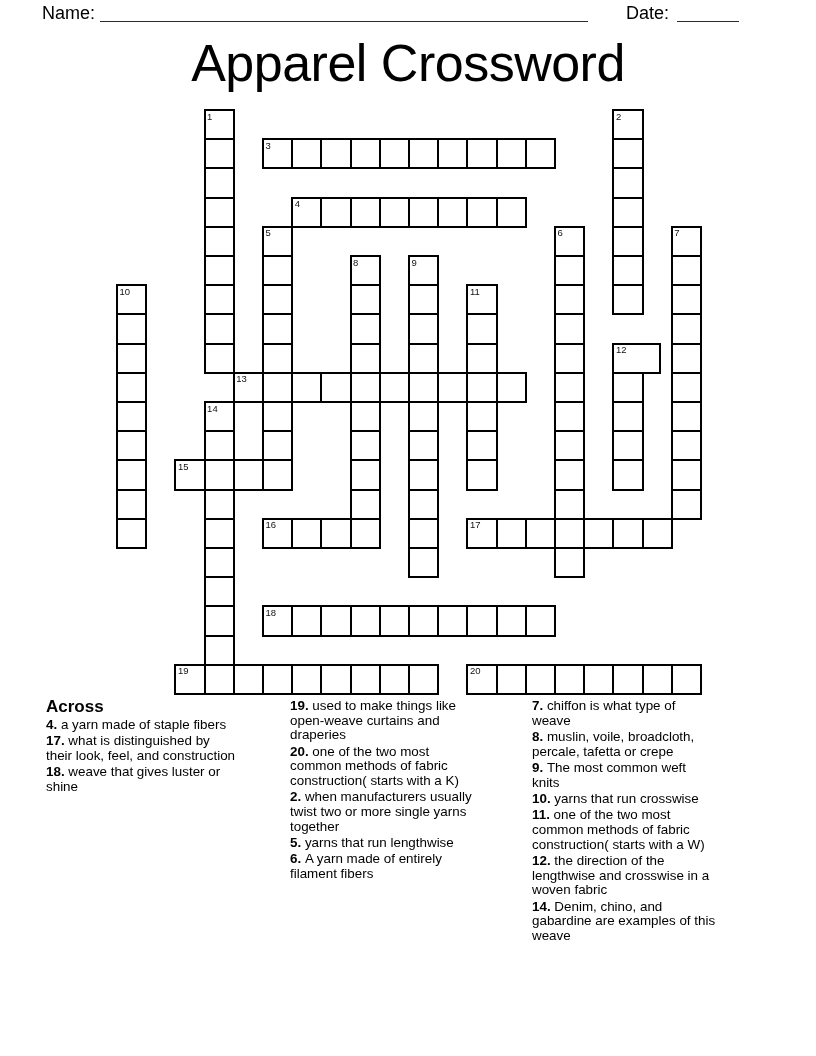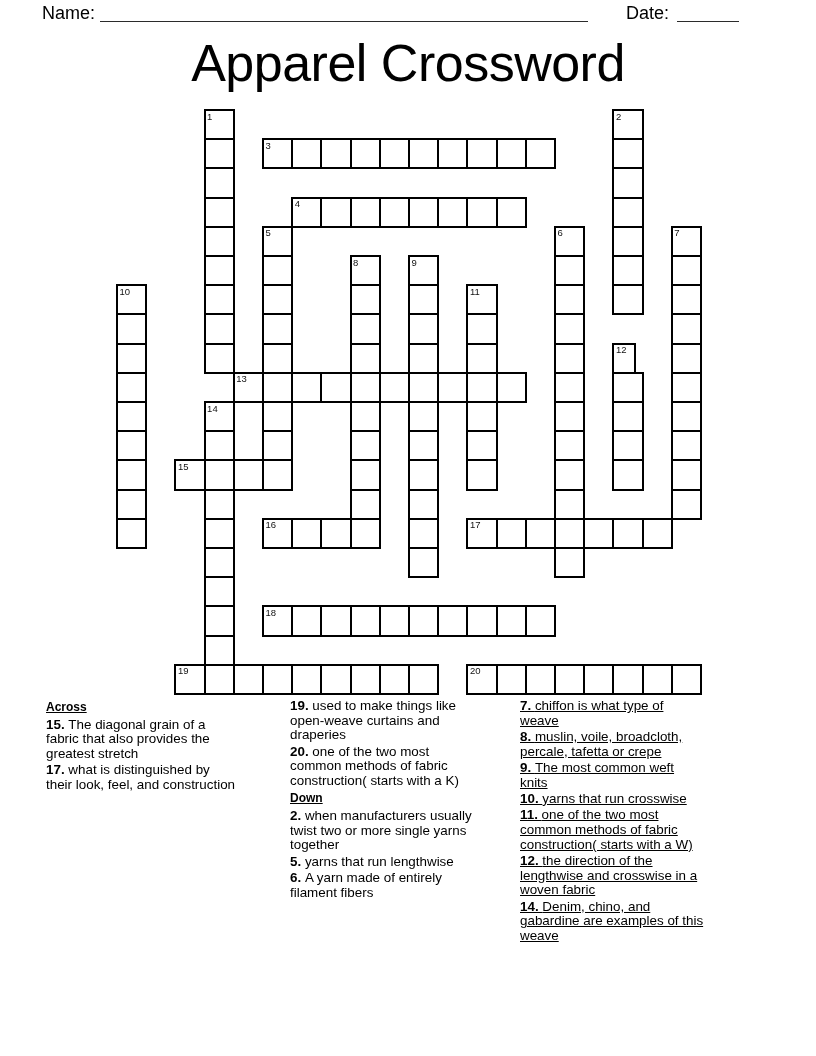--- a/index.html
+++ b/index.html
@@ -34,26 +34,26 @@
     position:absolute;left:1.5px;top:0.5px;
     font-size:9.5px;line-height:10px;color:#111;
     font-family:"Liberation Sans",sans-serif;
   }
 
   
   #clues{position:absolute;left:0;top:0;width:816px;height:0;}
   .clue-col{position:absolute;top:699px;font-size:13.4px;line-height:14.7px;}
   .clue-col-1{left:46px;width:246px;}
   .clue-col-2{left:290px;width:232px;}
-  .clue-col-3{left:520px;width:230px;text-decoration:underline;}
+  .clue-col-3{left:532px;width:230px;}
   .clue{margin:0 0 1.6px 0;white-space:pre-line;}
   .clue b{font-weight:bold;}
   .clue-heading{
-    font-weight:bold;font-size:12px;line-height:16px;
-    text-decoration:underline;margin:0 0 2.5px 0;
+    font-weight:bold;font-size:17px;line-height:16px;
+    margin:0 0 2.5px 0;
   }
 </style>
 </head>
 <body>
 
 <div class="sheet">
 
   <span class="hdr-label" id="name-label">Name:</span>
   <div class="fill-line" id="name-line"></div>
 
@@ -180,21 +180,21 @@
       <div class="cell" style="left: 116px; top: 517.8px; width: 31.2px; height: 31.2px;"></div>
       <div class="cell" style="left: 466.4px; top: 284.2px; width: 31.2px; height: 31.2px;">
         <span class="cellnum">11</span>
       </div>
       <div class="cell" style="left: 466.4px; top: 313.4px; width: 31.2px; height: 31.2px;"></div>
       <div class="cell" style="left: 466.4px; top: 342.6px; width: 31.2px; height: 31.2px;"></div>
       <div class="cell" style="left: 466.4px; top: 371.8px; width: 31.2px; height: 31.2px;"></div>
       <div class="cell" style="left: 466.4px; top: 401px; width: 31.2px; height: 31.2px;"></div>
       <div class="cell" style="left: 466.4px; top: 430.2px; width: 31.2px; height: 31.2px;"></div>
       <div class="cell" style="left: 466.4px; top: 459.4px; width: 31.2px; height: 31.2px;"></div>
-      <div class="cell" style="left: 612.4px; top: 342.6px; width: 24px; height: 31.2px;">
+      <div class="cell" style="left: 612.4px; top: 342.6px; width: 49px; height: 31.2px;">
         <span class="cellnum">12</span>
       </div>
       <div class="cell" style="left: 612.4px; top: 371.8px; width: 31.2px; height: 31.2px;"></div>
       <div class="cell" style="left: 612.4px; top: 401px; width: 31.2px; height: 31.2px;"></div>
       <div class="cell" style="left: 612.4px; top: 430.2px; width: 31.2px; height: 31.2px;"></div>
       <div class="cell" style="left: 612.4px; top: 459.4px; width: 31.2px; height: 31.2px;"></div>
       <div class="cell" style="left: 232.8px; top: 371.8px; width: 31.2px; height: 31.2px;">
         <span class="cellnum">13</span>
       </div>
       <div class="cell" style="left: 291.2px; top: 371.8px; width: 31.2px; height: 31.2px;"></div>
@@ -261,34 +261,33 @@
       <div class="cell" style="left: 554px; top: 663.8px; width: 31.2px; height: 31.2px;"></div>
       <div class="cell" style="left: 583.2px; top: 663.8px; width: 31.2px; height: 31.2px;"></div>
       <div class="cell" style="left: 612.4px; top: 663.8px; width: 31.2px; height: 31.2px;"></div>
       <div class="cell" style="left: 641.6px; top: 663.8px; width: 31.2px; height: 31.2px;"></div>
       <div class="cell" style="left: 670.8px; top: 663.8px; width: 31.2px; height: 31.2px;"></div>
     </div>
 
   <div id="clues">
       <div class="clue-col clue-col-1">
         <div class="clue-heading">Across</div>
-        <div class="clue"><b>15. </b><span>The diagonal grain of a
-fabric that also provides the
-greatest stretch</span></div>
+        <div class="clue"><b>4. </b><span>a yarn made of staple fibers</span></div>
         <div class="clue"><b>17. </b><span>what is distinguished by
 their look, feel, and construction</span></div>
+        <div class="clue"><b>18. </b><span>weave that gives luster or
+shine</span></div>
       </div>
       <div class="clue-col clue-col-2">
         <div class="clue"><b>19. </b><span>used to make things like
 open-weave curtains and
 draperies</span></div>
         <div class="clue"><b>20. </b><span>one of the two most
 common methods of fabric
 construction( starts with a K)</span></div>
-        <div class="clue-heading">Down</div>
         <div class="clue"><b>2. </b><span>when manufacturers usually
 twist two or more single yarns
 together</span></div>
         <div class="clue"><b>5. </b><span>yarns that run lengthwise</span></div>
         <div class="clue"><b>6. </b><span>A yarn made of entirely
 filament fibers</span></div>
       </div>
       <div class="clue-col clue-col-3">
         <div class="clue"><b>7. </b><span>chiffon is what type of
 weave</span></div>

